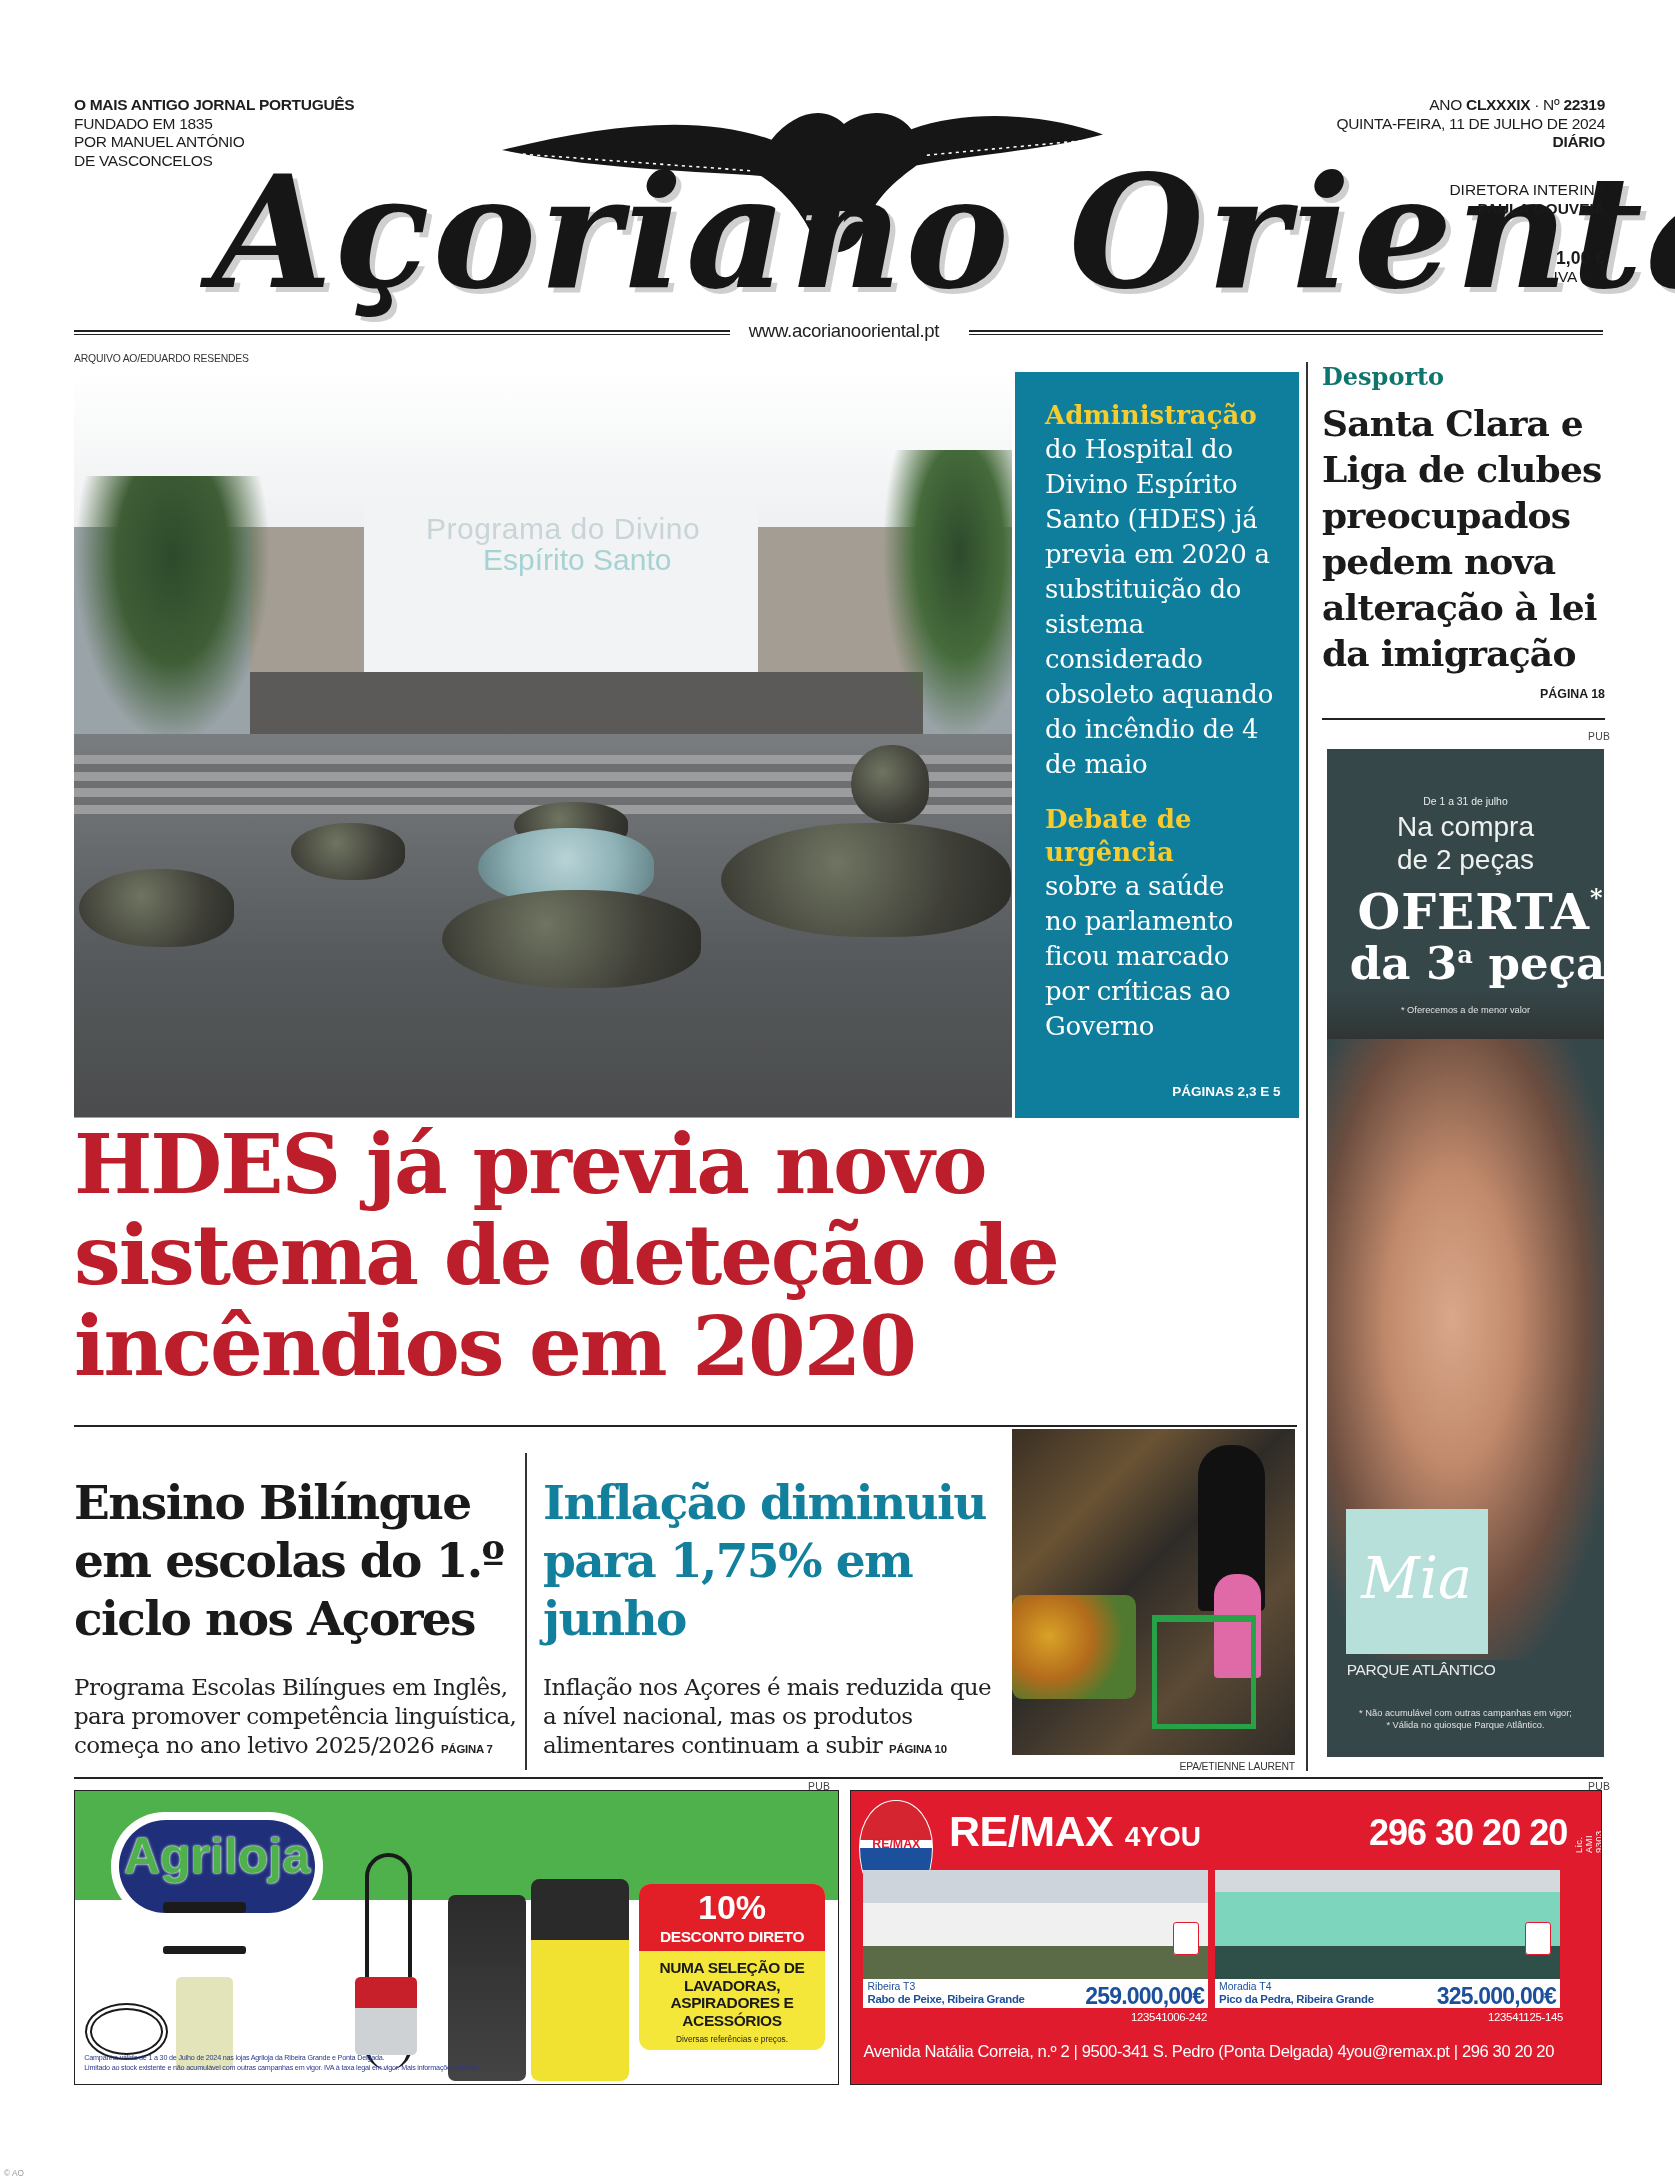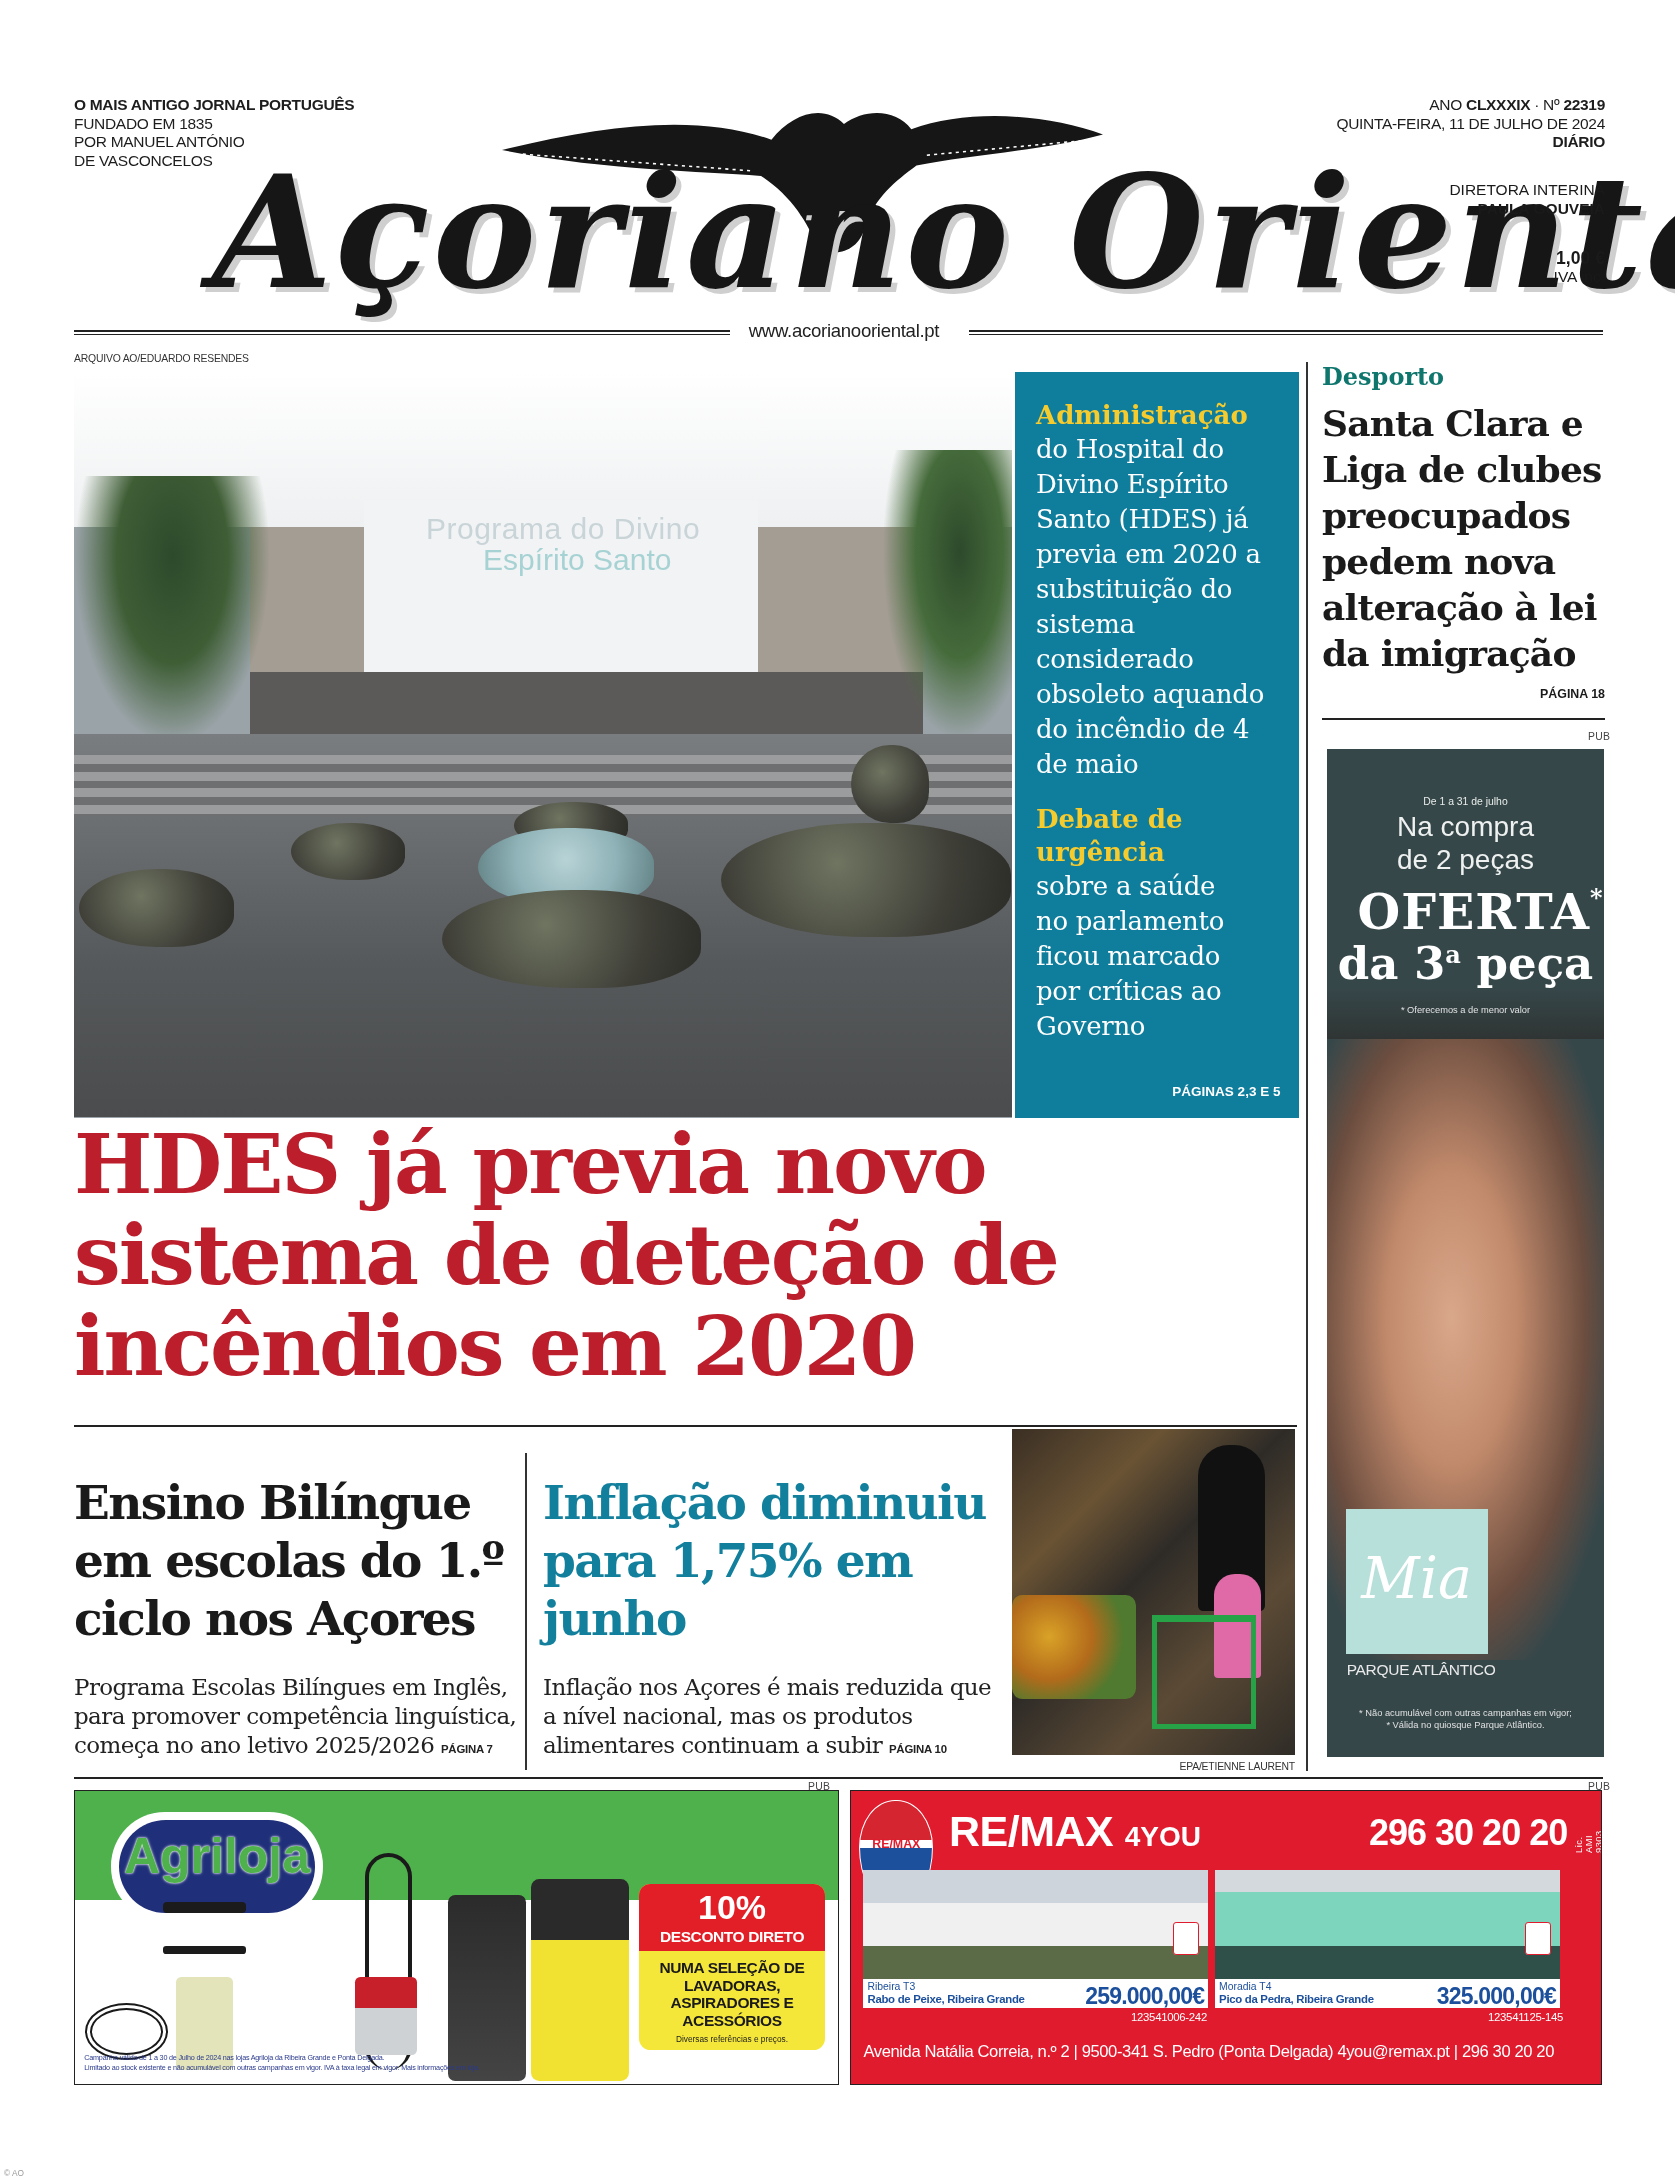--- a/index.html
+++ b/index.html
@@ -34,21 +34,21 @@
   .main-photo .sign2 { position: absolute; left: 409px; top: 171px; font-size: 30px; color: #a7d2d4; }
   .main-photo .bld-base { position: absolute; left: 176px; top: 300px; width: 673px; height: 62px; background: #5c5a58; }
   .main-photo .palm-l { position: absolute; left: 0; top: 104px; width: 197px; height: 269px; background: radial-gradient(ellipse at 50% 30%, #2d4a2b 0%, #3f5e36 40%, transparent 70%); }
   .main-photo .palm-r { position: absolute; left: 808px; top: 78px; width: 155px; height: 290px; background: radial-gradient(ellipse at 50% 35%, #2d4a2b 0%, #466b3b 40%, transparent 70%); }
   .main-photo .ground { position: absolute; left: 0; top: 362px; width: 100%; height: 383px; background: linear-gradient(#7a7d80, #56595b 60%, #4a4c4d); }
   .main-photo .steps { position: absolute; left: 0; top: 383px; width: 100%; height: 62px; background: repeating-linear-gradient(#9a9c9d 0 9.3px, #6d6f70 9.3px 16.6px); }
   .rock { position: absolute; border-radius: 50% 45% 40% 50%; background: radial-gradient(circle at 40% 35%, #6f7561, #3f3f38 60%, #2b2b27); }
   .rock.glass { background: radial-gradient(circle at 50% 40%, #b8d3d6, #8fb3b8 50%, #5e7d80); }
 
   
-  .bluebox { left: 1015px; top: 372px; width: 284px; height: 746px; background: #0f7d9c; padding: 27px 0 0 21px; color: #fff;
+  .bluebox { left: 1015px; top: 372px; width: 284px; height: 746px; background: #0f7d9c; padding: 27px 0 0 30px; color: #fff;
     font-family: "DejaVu Serif", serif; }
   .bluebox .kicker { color: #f6cb2e; font-weight: 700; font-size: 26px; line-height: 33px; }
   .bluebox .body { font-size: 26px; line-height: 35px; letter-spacing: -0.3px; }
   .bluebox .gap { height: 21px; }
   .bluebox .pages { position: absolute; right: 18.6px; bottom: 18.6px; font-family: "Liberation Sans", sans-serif; font-weight: 700; font-size: 13.5px; }
 
   
   .sport-rule { left: 1306px; top: 362px; width: 1.6px; height: 1409px; background: #333; }
   .sport-kicker { left: 1322px; top: 362px; font-family: "DejaVu Serif", serif; font-weight: 700; font-size: 24px; color: #0f766e; }
   .sport-title { left: 1322px; top: 400px; width: 290px; font-family: "DejaVu Serif", serif; font-weight: 700; font-size: 36px; line-height: 46px; color: #1b1b1b; letter-spacing: -0.8px; }
@@ -58,21 +58,21 @@
 
   
   .mia { left: 1327px; top: 749px; width: 277px; height: 1008px; overflow: hidden; background: #36474a; color: #fff; text-align: center; }
   .mia .face { position: absolute; left: 0; top: 290px; width: 100%; height: 621px;
     background: radial-gradient(ellipse at 45% 45%, #d9a78a 0%, #c28a6c 30%, #6b4d3f 62%, #36474a 80%); }
   .mia .hair { position: absolute; left: 0; top: 238px; width: 100%; height: 155px; background: linear-gradient(#36474a, #2a2622 60%, transparent); }
   .mia .date { position: absolute; top: 47px; width: 100%; font-size: 10.4px; color: #e7ece9; }
   .mia .l1 { position: absolute; top: 61px; width: 100%; font-size: 28px; line-height: 33px; color: #eef1ef; font-weight: 300; }
   .mia .oferta { position: absolute; top: 134px; width: 100%; font-family: "DejaVu Serif", serif; font-weight: 700; font-size: 49px; letter-spacing: 1px; margin-left: 15px; }
   .mia .oferta sup { font-size: 24px; vertical-align: top; }
-  .mia .da3 { position: absolute; top: 188px; width: 100%; font-family: "DejaVu Serif", serif; font-weight: 700; font-size: 45px; }
+  .mia .da3 { position: absolute; top: 188px; width: 100%; font-family: "DejaVu Serif", serif; font-weight: 700; font-size: 45px; margin-left: 12px; }
   .mia .da3 sup { font-size: 24px; }
   .mia .foot1 { position: absolute; top: 256px; width: 100%; font-size: 9.3px; color: #e2e2e2; }
   .mia .logo { position: absolute; left: 18.6px; top: 760px; width: 142px; height: 145px; background: #b8e0da; }
   .mia .logo .m { position: absolute; left: 0; top: 36px; width: 100%; text-align: center; font-family: "DejaVu Serif", serif; font-style: italic; font-size: 57px; color: #fff; }
   .mia .store { position: absolute; left: 19.7px; top: 912px; font-size: 15.5px; color: #eaeaea; letter-spacing: -0.3px; }
   .mia .disc { position: absolute; top: 958px; width: 100%; font-size: 9.3px; line-height: 12.4px; color: #e0e0e0; }
 
   
   .headline { left: 74px; top: 1119px; width: 984px; font-family: "DejaVu Serif", serif; font-weight: 700; font-size: 83px; line-height: 91px; color: #bd1e2b; letter-spacing: -2.1px; }
 

